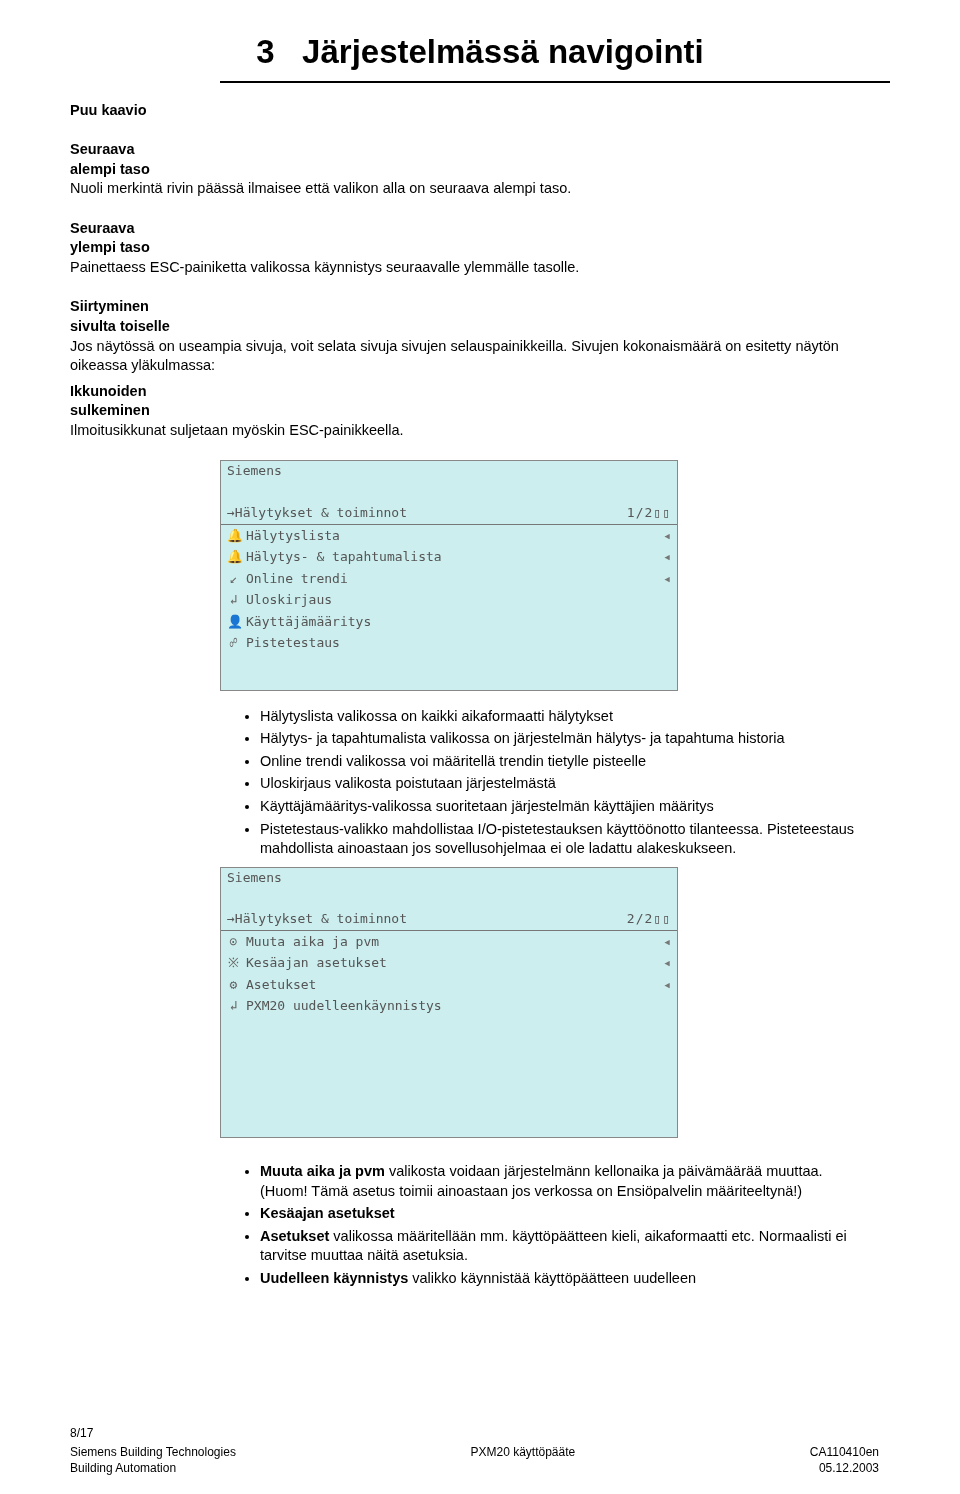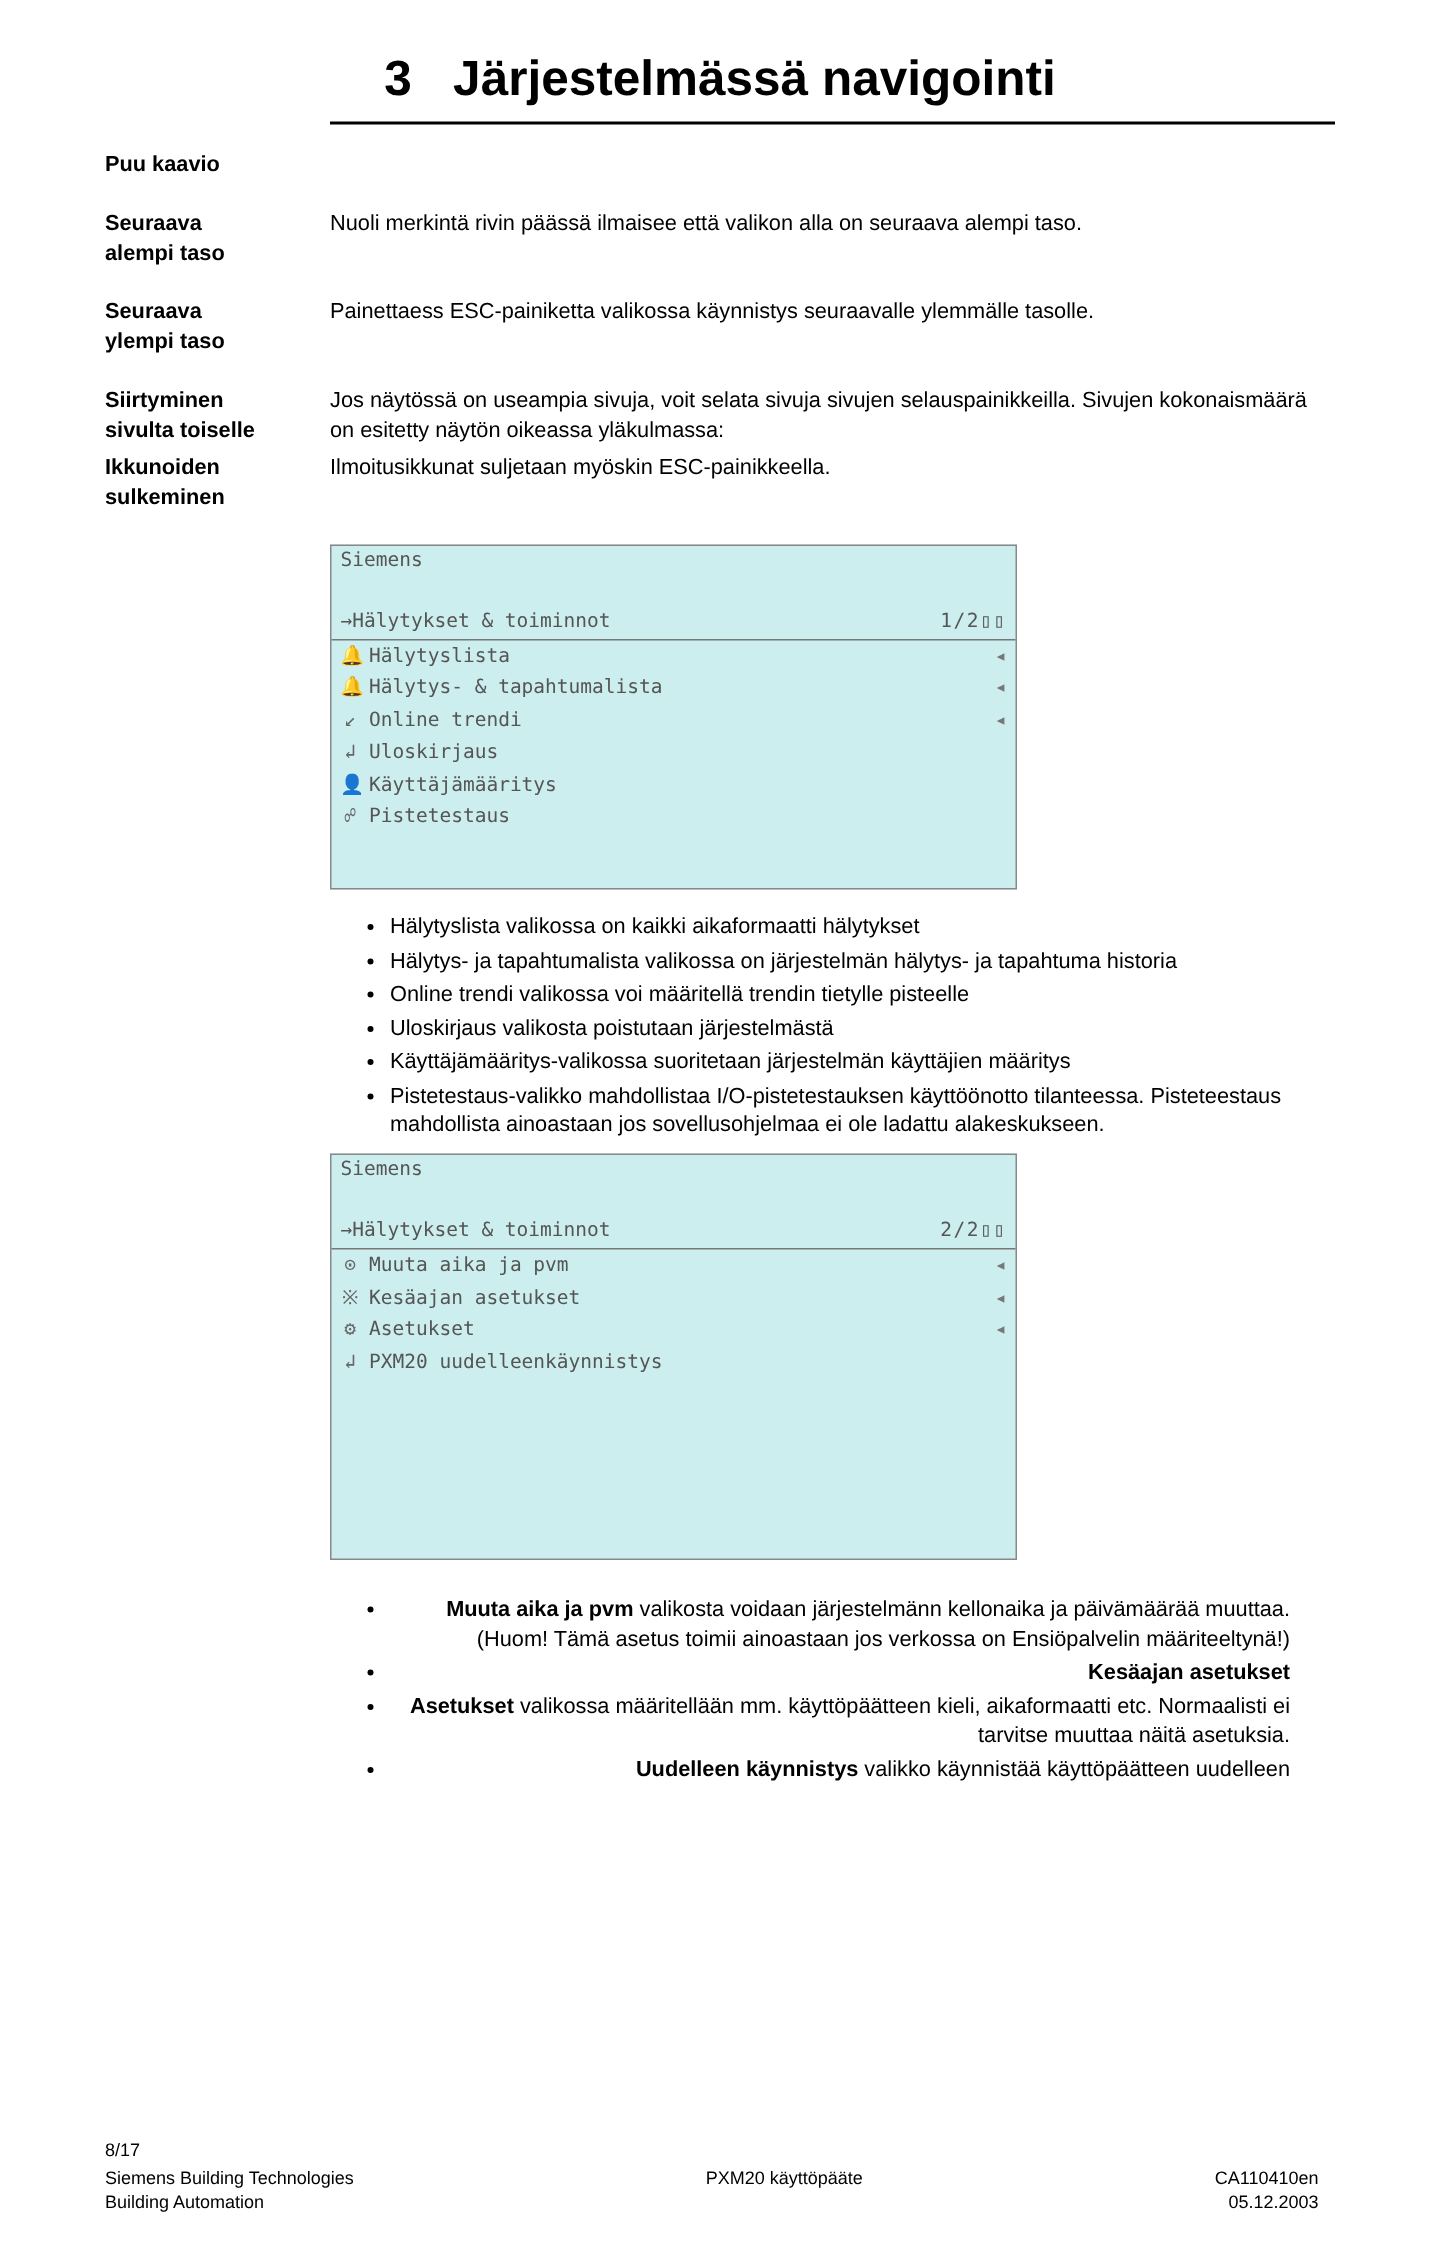--- a/index.html
+++ b/index.html
@@ -26,20 +26,21 @@
     padding-top: 6px;
   }
   hr.chapter-rule {
     border: none;
     border-top: 2px solid #000;
     margin: 0 0 18px 150px;
   }
   .row {
     display: flex;
     margin-bottom: 20px;
+    flex-direction: column;
   }
   .side-label {
     width: 150px;
     flex-shrink: 0;
     font-weight: bold;
   }
   .side-body {
     flex: 1;
   }
   .screenshot {
@@ -92,21 +93,20 @@
     padding: 0 30px 0 20px;
     list-style: disc;
   }
   ul.bullets li {
     margin-bottom: 3px;
   }
   ul.bullets2 {
     margin: 24px 0 0 170px;
     padding: 0 30px 0 20px;
     list-style: disc;
-    text-align: right;
   }
   ul.bullets2 li {
     margin-bottom: 3px;
   }
   .bold { font-weight: bold; }
   .footer {
     position: absolute;
     left: 70px;
     right: 81px;
     bottom: 18px;

